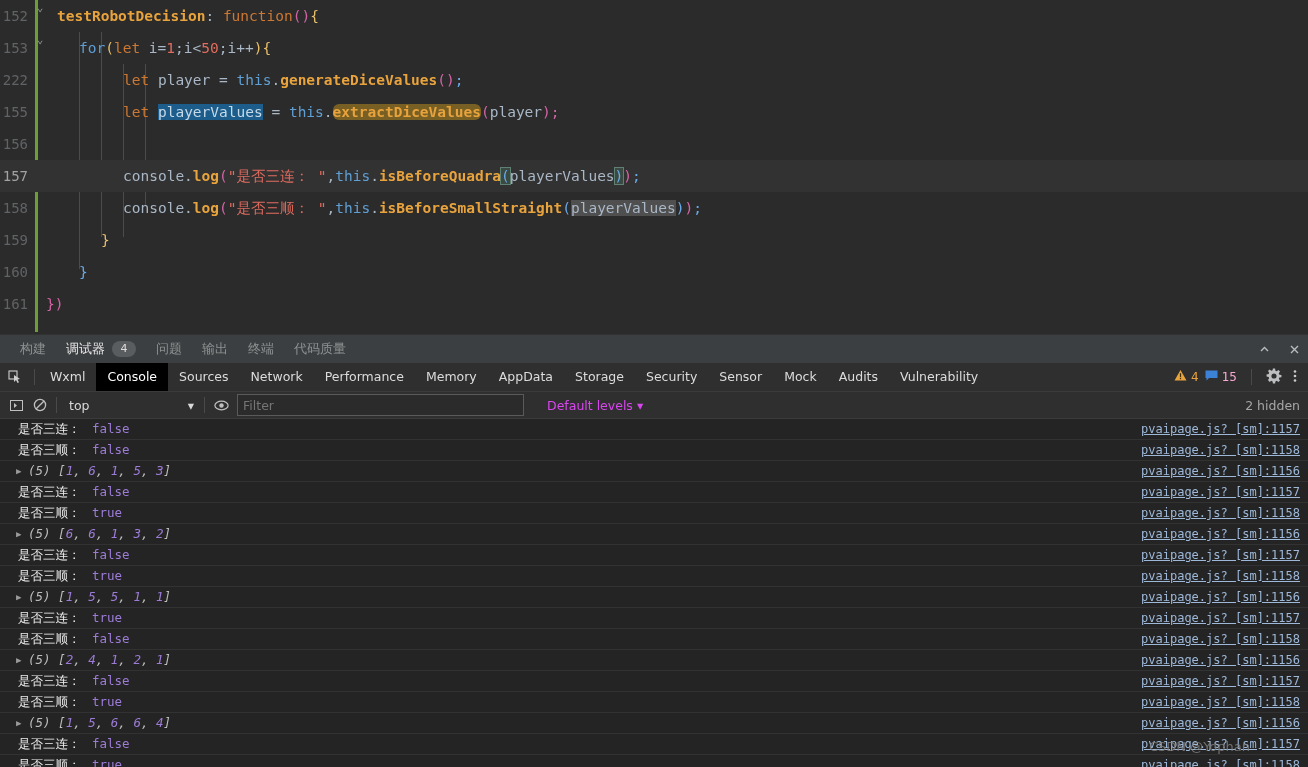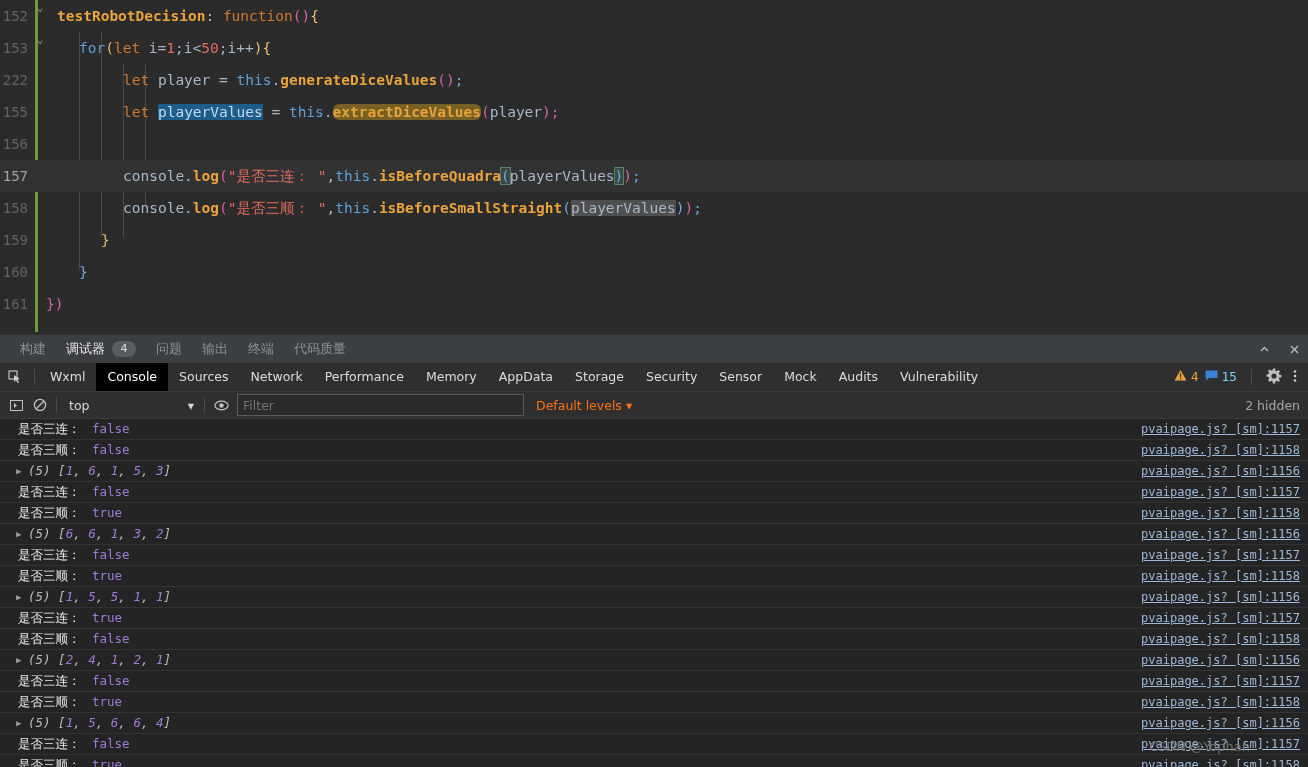--- a/index.html
+++ b/index.html
@@ -78,38 +78,38 @@
   .dt-inspect{width:30px;display:flex;align-items:center;justify-content:center;color:#cfcfcf;}
   .dt-sep{width:1px;height:16px;background:#4a4a4a;margin:0 4px;}
   .dt-tab{
     height:28px;line-height:28px;padding:0 11px;color:#dcdcdc;font-size:12.5px;
     font-family:"DejaVu Sans","Liberation Sans",sans-serif;cursor:default;white-space:nowrap;
   }
   .dt-tab.active{background:#000000;color:#ffffff;}
   .dt-right{position:absolute;right:6px;top:0;height:28px;display:flex;align-items:center;gap:6px;}
   .dt-count{display:flex;align-items:center;gap:4px;font-size:12px;}
   .warn-n{color:#e8a33d;}
-  .info-n{color:#7dd3fc;}
+  .info-n{color:#f9a8d4;}
   .vsep{width:1px;height:16px;background:#4a4a4a;margin:0 8px;}
 
   #dt-filterbar{
     height:26px;background:#2f2f2f;display:flex;align-items:center;
     border-bottom:1px solid #3b3b3b;position:relative;padding-left:4px;
   }
   .fb-ico{width:24px;height:26px;display:flex;align-items:center;justify-content:center;color:#c0c0c0;}
   .ctx-select{
     display:flex;align-items:center;justify-content:space-between;
     width:125px;height:20px;color:#d8d8d8;font-size:12.5px;padding:0 6px 0 8px;
   }
   .filter-input{
     width:275px;height:18px;background:#2b2b2b;border:1px solid #5a5a5a;
     color:#9a9a9a;font-size:12.5px;padding:1px 5px;margin-left:4px;
     font-family:"DejaVu Sans","Liberation Sans",sans-serif;
   }
-  .levels{margin-left:12px;color:#f97316;font-size:12.5px;}
+  .levels{margin-left:23px;color:#d946ef;font-size:12.5px;}
   .hidden-n{position:absolute;right:8px;color:#a6a6a6;font-size:12.5px;}
 
   #console-rows{position:relative;height:349px;overflow:hidden;}
   .row{
     position:relative;height:20px;line-height:20px;
     border-bottom:1px solid #323232;background:#242424;
     font-family:"DejaVu Sans Mono","Liberation Mono",monospace;font-size:12.5px;
   }
   .row-msg{position:absolute;left:18px;top:0;white-space:pre;color:#e8e8e8;}
   .zh{font-family:"DejaVu Sans","Liberation Sans",sans-serif;font-size:12.5px;color:#ededed;}

